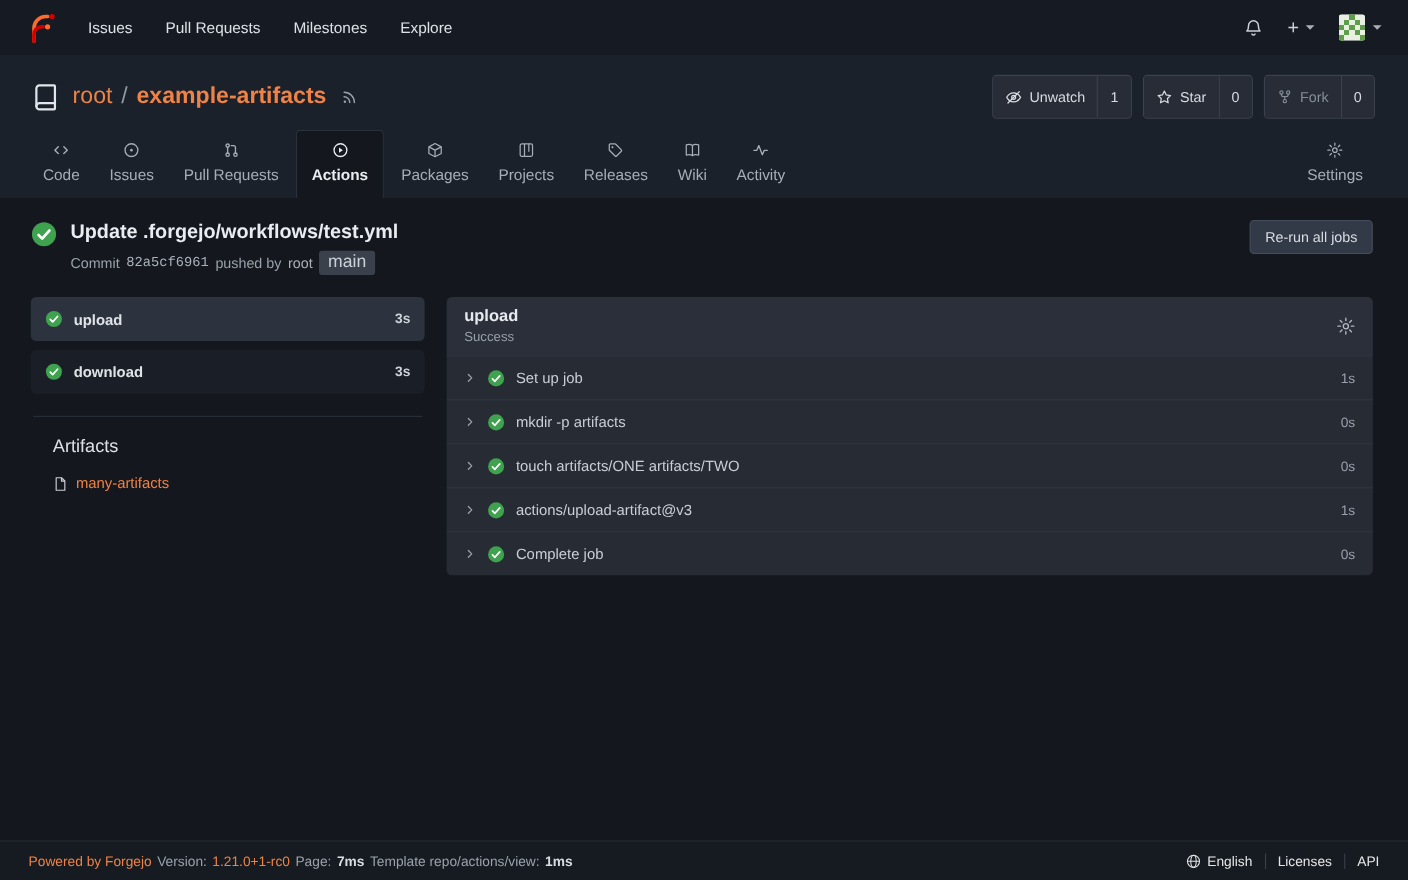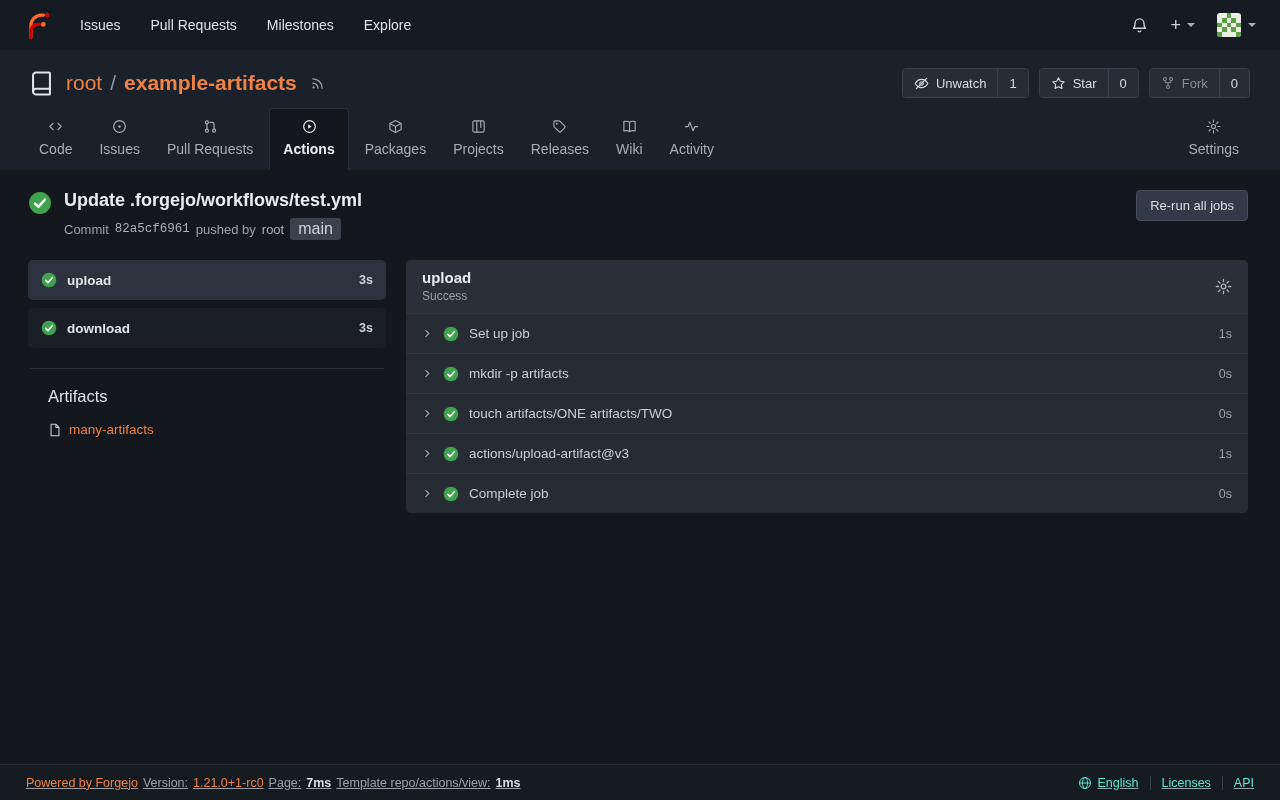--- a/index.html
+++ b/index.html
@@ -29,21 +29,21 @@
   
   .repo-header { background: #1b212b; padding: 18px 30px 0 28px; }
   .repo-title-row { display: flex; align-items: center; gap: 11px; }
   .repo-icon { color: #e2e6ec; }
   .repo-title { font-size: 21px; display: flex; gap: 8px; align-items: center; }
   .repo-title .owner, .repo-title .rname { color: var(--accent-orange, #ef8244); }
   .repo-title .rname { font-weight: 600; }
   .repo-title .sep { color: #9199a3; }
   .rss { color: #9aa1ab; margin-left: 2px; }
   .repo-actions { margin-left: auto; display: flex; gap: 10px; }
-  .btn-group { display: flex; border: 1px solid #3b424e; border-radius: 4px; overflow: hidden; height: 30px; background: #272c36; }
+  .btn-group { display: flex; border: 1px solid #3b424e; border-radius: 4px; overflow: hidden; height: 40px; background: #272c36; }
   .btn-group .btn { display: flex; align-items: center; gap: 7px; background: #272c36; color: #d7dbe1; font-size: 13px; padding: 0 11px; border: none; }
   .btn-group .btn.muted { color: #858c97; }
   .btn-group .count { background: #272c36; border-left: 1px solid #3b424e; color: #d7dbe1; padding: 0 11px; font-size: 13px; display: flex; align-items: center; border-top: none; border-bottom: none; border-right: none; }
 
   
   .tabbar { display: flex; align-items: flex-end; margin-top: 10px; font-size: 14px; color: #a6adb7; }
   .tab { display: flex; align-items: center; gap: 7px; padding: 10px 11px 13px; margin-right: 5px; flex-direction: column; }
   .tab.active { background: #14171d; border: 1px solid #2b313c; border-bottom: none; border-radius: 4px 4px 0 0; color: #e9ecf0; font-weight: 600; padding: 10px 13px 13px; }
   .tab-settings { margin-left: auto; margin-right: 0; }
 
@@ -76,25 +76,25 @@
   .panel-title { font-size: 15px; font-weight: 700; color: #e6e9ee; }
   .panel-status { font-size: 12px; color: #99a0ab; margin-top: 3px; }
   .gear { margin-left: auto; color: #b0b6bf; cursor: pointer; }
   .step-row { display: flex; align-items: center; gap: 10px; height: 40px; padding: 0 16px; border-top: 1px solid #31373f; background: #262b34; cursor: pointer; }
   .step-chevron { color: #9aa1ab; }
   .step-check { color: var(--status-green, #3fa24e); }
   .step-name { font-size: 13.5px; color: #c9ced6; }
   .step-duration { margin-left: auto; font-size: 12.5px; color: #99a0ab; }
 
   
-  .footer { position: absolute; left: 0; right: 0; bottom: 0; height: 36px; background: #161a21; border-top: 1px solid #262c35; display: flex; align-items: center; padding: 0 26px; font-size: 12.5px; color: #9aa1ab; text-decoration: underline; }
+  .footer { position: absolute; left: 0; right: 0; bottom: 0; height: 36px; background: #161a21; border-top: 1px solid #262c35; display: flex; align-items: center; padding: 0 26px; font-size: 12.5px; color: #9aa1ab; }
   .footer-left { display: flex; align-items: center; gap: 5px; white-space: nowrap; }
   .footer .link { color: var(--accent-orange, #ef8244); }
   .footer .strong { color: #d9dde3; font-weight: 700; }
-  .footer-right { margin-left: auto; display: flex; align-items: center; color: #5eead4; }
+  .footer-right { margin-left: auto; display: flex; align-items: center; color: #e5e5e5; }
   .footer-right .fitem { display: flex; align-items: center; gap: 6px; padding: 0 11px; }
   .footer-right .fitem + .fitem { border-left: 1px solid #3a404b; }
   .footer-right .fitem:last-child { padding-right: 0; }
 </style>
 </head>
 <body>
 
 <div class="page">
 
   <header class="navbar">

